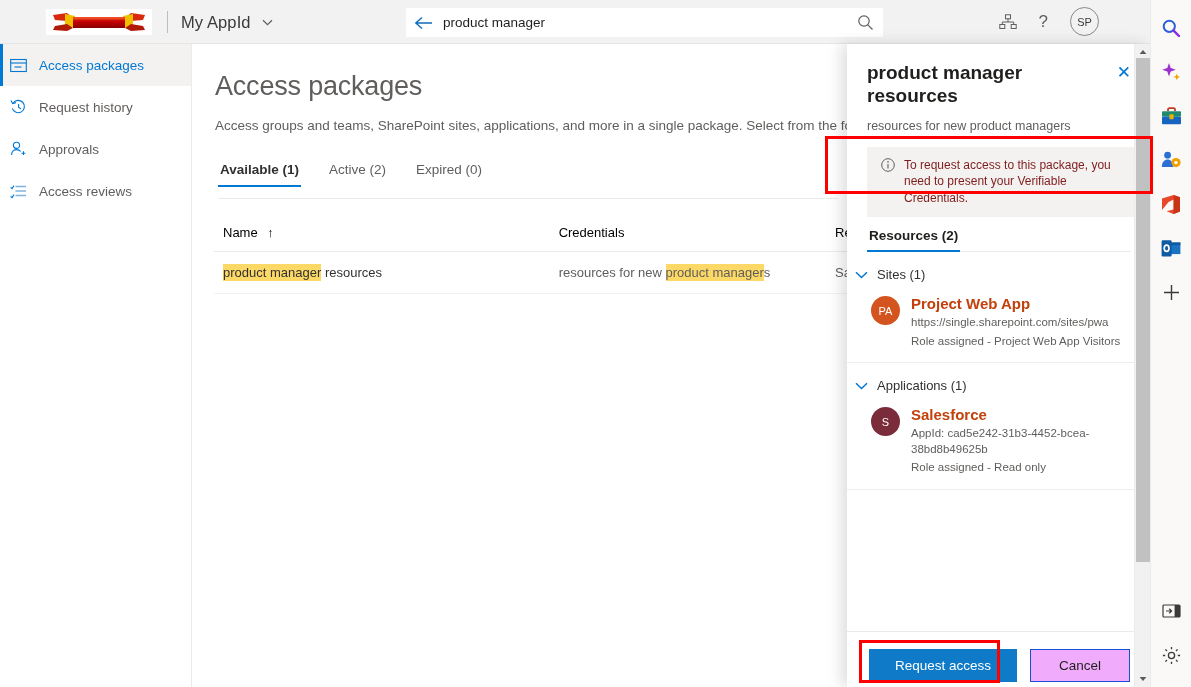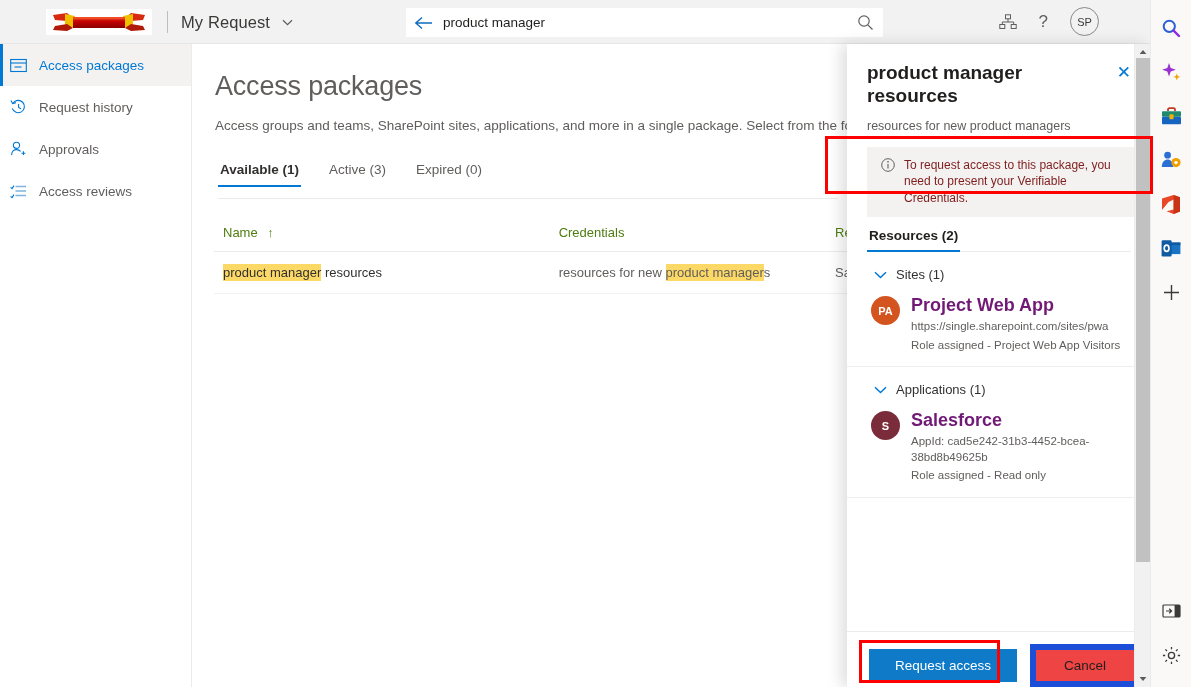--- a/index.html
+++ b/index.html
@@ -204,21 +204,21 @@
   }
   .table {
     margin: 26px 0 0 22px;
     width: 700px;
   }
   .thead {
     display: flex;
     border-bottom: 1px solid #edebe9;
     padding: 0 0 11px 0;
     font-size: 13px;
-    color: #4d7c0f;
+    color: #000000;
   }
   .th-name { width: 340px; padding-left: 9px; }
   .th-desc { width: 280px; }
   .th-res  { width: 80px; }
   .trow {
     display: flex;
     align-items: center;
     height: 41px;
     border-bottom: 1px solid #f3f2f1;
     font-size: 13px;
@@ -300,45 +300,45 @@
   }
   .panel-body {
     flex: 1;
     overflow: hidden;
     padding: 0 0 0 0;
   }
   .group-head {
     display: flex;
     align-items: center;
     gap: 9px;
-    padding: 15px 0 0 27px;
+    padding: 15px 0 0 8px;
     font-size: 13px;
     color: #323130;
     cursor: pointer;
   }
   .res-item {
     display: flex;
     align-items: flex-start;
     gap: 11px;
     padding: 13px 18px 13px 24px;
     border-bottom: 1px solid #f0eeec;
   }
   .res-avatar {
     width: 29px; height: 29px;
     min-width: 29px;
     border-radius: 50%;
     color: #fff;
     font-size: 11px;
-    font-weight: bold;
+    font-weight: normal;
     display: flex;
     align-items: center;
     justify-content: center;
     margin-top: 1px;
   }
-  .res-name { font-size: 18px; font-weight: bold; color: #701a75; }
+  .res-name { font-size: 15px; font-weight: bold; color: #c2410c; }
   .res-line { font-size: 11.5px; color: #605e5c; margin-top: 3px; line-height: 1.35; word-break: break-word; }
   .panel-footer {
     border-top: 1px solid #edebe9;
     padding: 12px 0 0 0;
     display: flex;
     align-items: center;
     gap: 13px;
     padding-left: 22px;
     height: 56px;
     box-sizing: border-box;
@@ -354,23 +354,23 @@
     align-items: center;
     justify-content: center;
   }
   .btn-primary {
     background: #0f7ac8;
     color: #ffffff;
     border: 1px solid #0f7ac8;
     min-width: 116px;
   }
   .btn-default {
-    background: #ef4444;
+    background: #f0abfc;
     color: #201f1e;
-    border: 6px solid #1d4ed8;
+    border: 1px solid #1d4ed8;
     min-width: 68px;
   }
 
   
   .scrollbar {
     position: absolute;
     right: 40px; top: 44px;
     width: 16px;
     height: 643px;
     background: #f1f1f1;
@@ -445,21 +445,21 @@
         <polygon points="14,3 24,5 24,17 14,15" fill="#f0c000"></polygon>
         <polygon points="82,3 72,5 72,17 82,15" fill="#f0c000"></polygon>
         <rect x="22" y="6" width="52" height="11" fill="url(#rg)"></rect>
         <rect x="22" y="6" width="52" height="2.5" fill="#ff6a3d" opacity=".55"></rect>
         <polygon points="4,15 16,13 22,17 16,20 2,19" fill="#b01a08"></polygon>
         <polygon points="92,15 80,13 74,17 80,20 94,19" fill="#b01a08"></polygon>
       </svg>
     </div>
     <div class="topbar-divider"></div>
     <div class="brand">
-      <span>My Request</span>
+      <span>My AppId</span>
       <span class="brand-chev">
         <svg width="11" height="7" viewBox="0 0 11 7">
             <path d="M1 1.2 L5.5 5.6 L10 1.2" stroke="#605e5c" stroke-width="1.2" fill="none"></path>
           </svg>
       </span>
     </div>
 
     <div class="searchwrap">
       <span class="back-arrow">
         <svg width="19" height="14" viewBox="0 0 19 14">
@@ -539,21 +539,21 @@
       <span>Access reviews</span>
     </div>
   </div>
 
   <div class="main">
     <h1 class="page-title">Access packages</h1>
     <div class="page-sub">Access groups and teams, SharePoint sites, applications, and more in a single package. Select from the following pa</div>
 
     <div class="tabs">
       <div class="tab active">Available (1)</div>
-      <div class="tab">Active (3)</div>
+      <div class="tab">Active (2)</div>
       <div class="tab">Expired (0)</div>
     </div>
 
     <div class="table">
       <div class="thead">
         <div class="th-name">
           <span>Name</span>
           <span style="margin-left:6px;">↑</span>
         </div>
         <div class="th-desc">Credentials</div>

